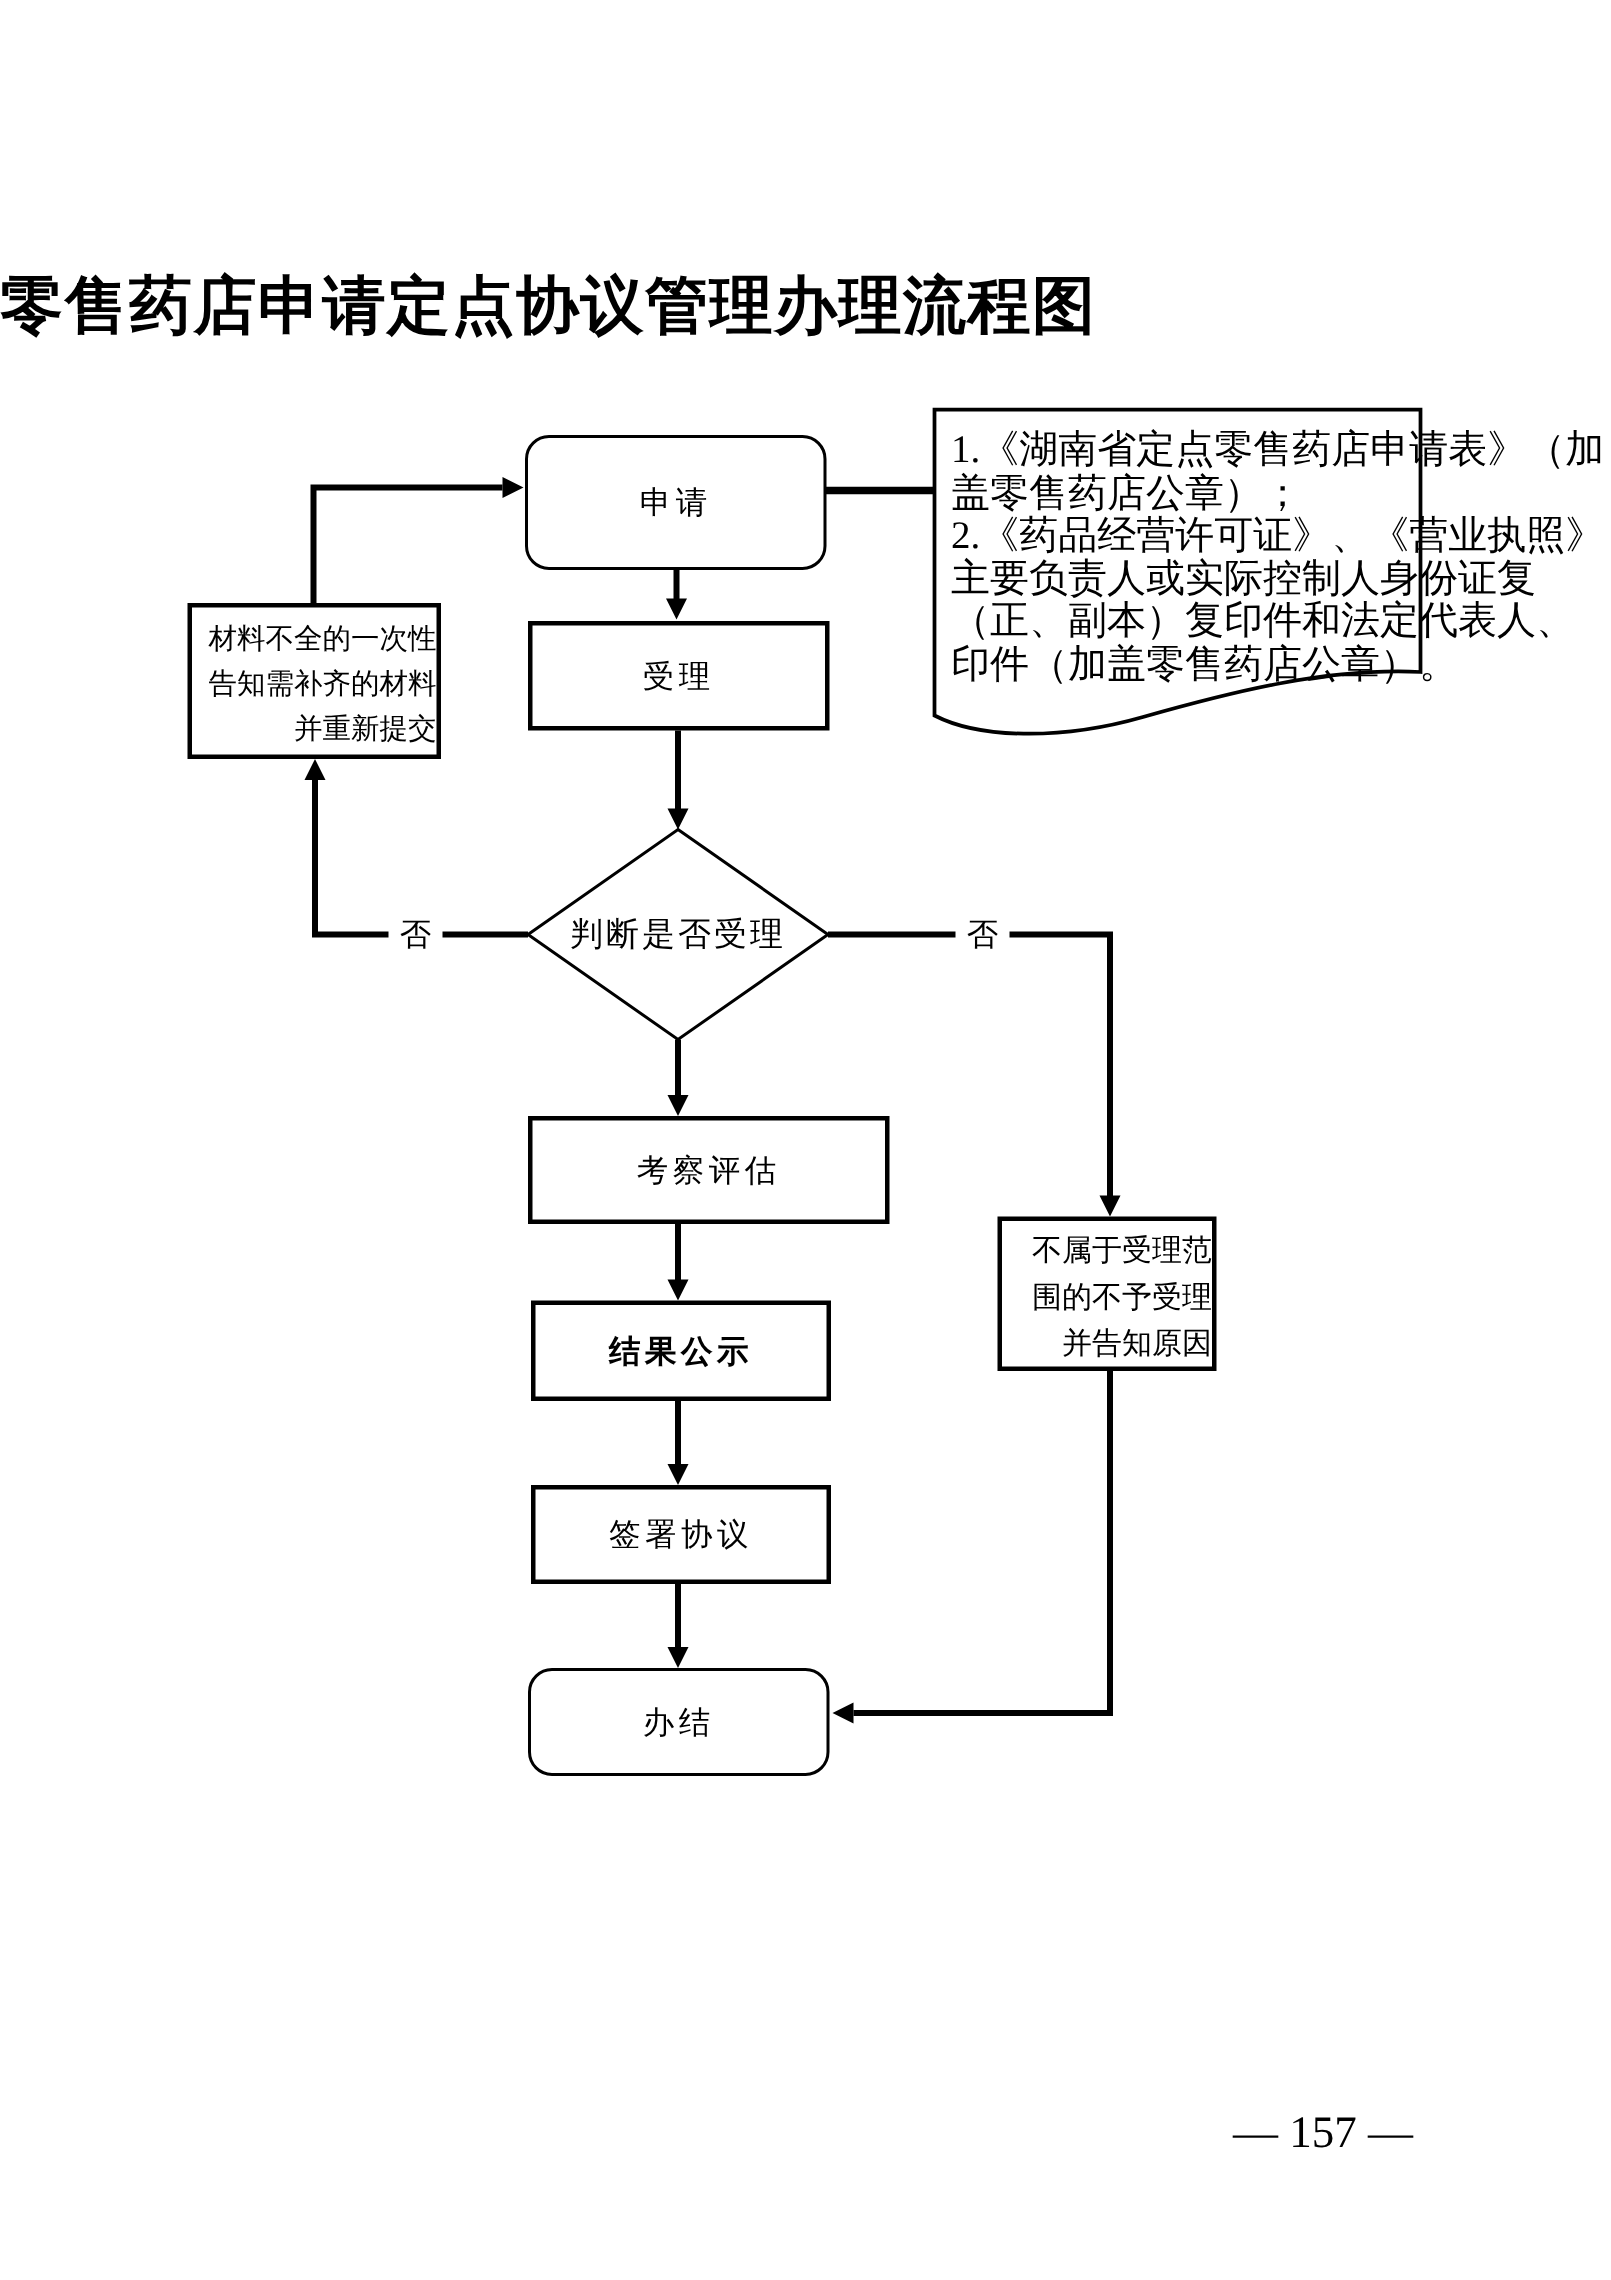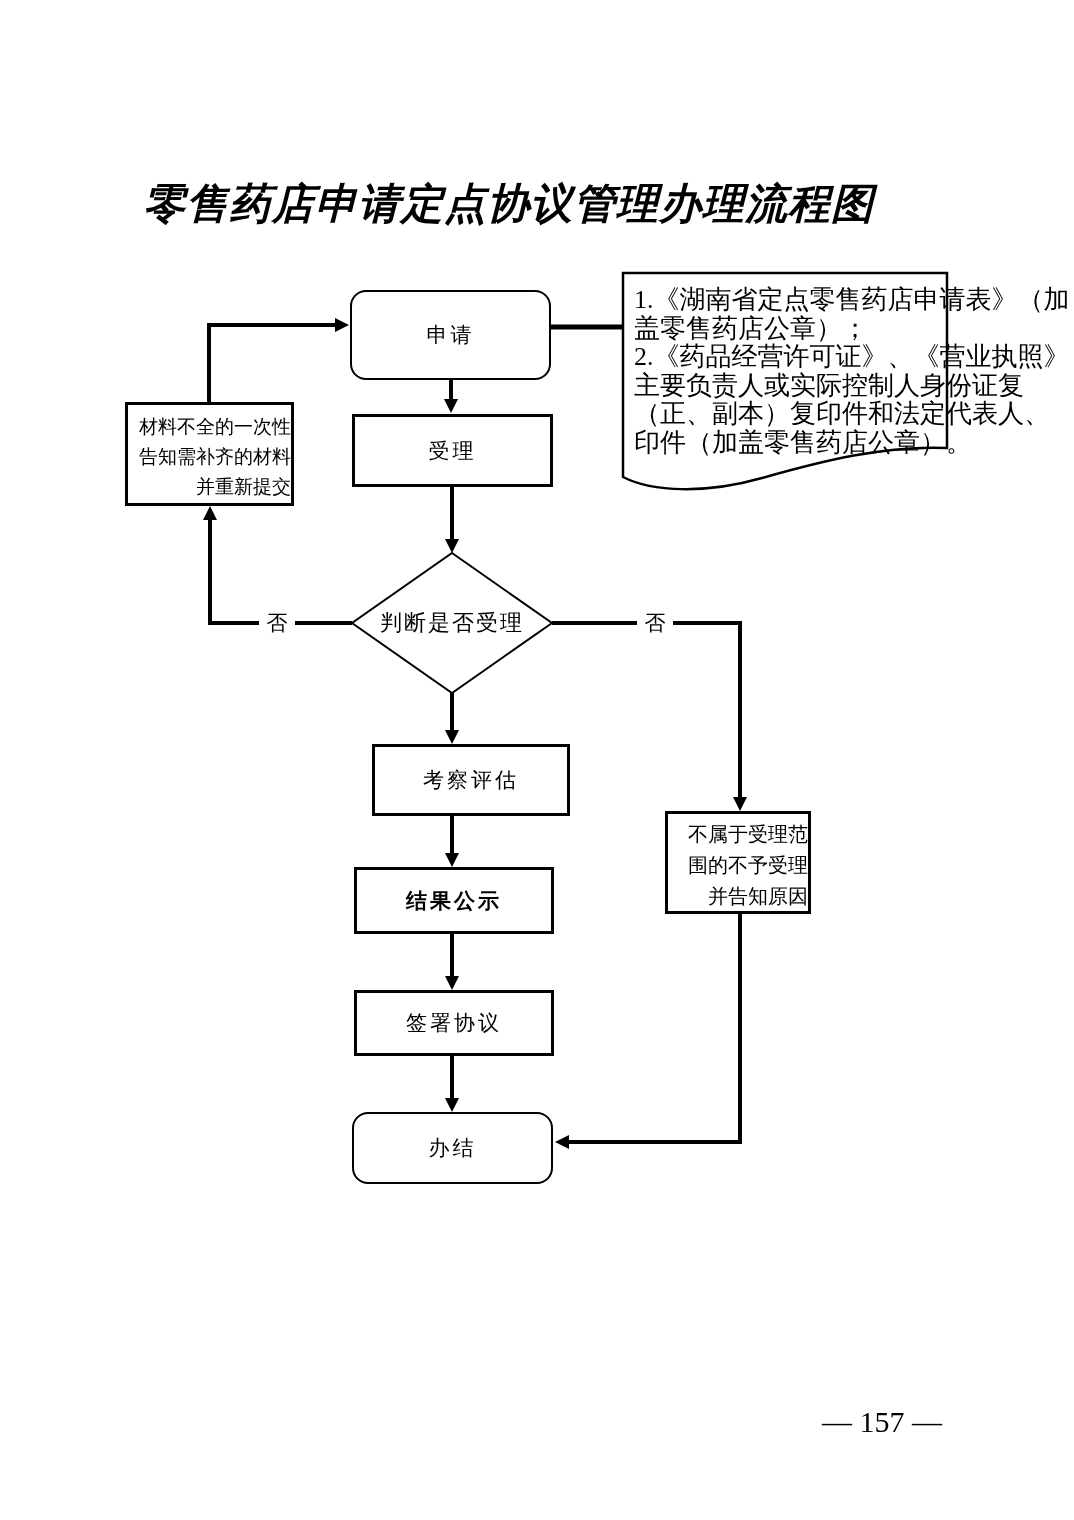--- a/index.html
+++ b/index.html
@@ -19,47 +19,46 @@
   #connector-layer {
     position: absolute;
     left: 0; top: 0;
     width: 1074px; height: 1520px;
     z-index: 1;
   }
   .doc-title {
     position: absolute;
     left: 0; top: 176px;
     width: 874px;
-    text-align: right;
+    text-align: left;
     font-family: "Liberation Sans", "DejaVu Sans", sans-serif;
     font-weight: bold;
     font-size: 42px;
     letter-spacing: 1px;
     z-index: 2;
-    font-style: italic;
   }
   .node {
     position: absolute;
     box-sizing: border-box;
     background: #ffffff;
     border: 3px solid #000000;
     display: flex;
     align-items: center;
     justify-content: center;
     font-size: 21px;
     letter-spacing: 3px;
     z-index: 2;
   }
   .node.rounded {
     border-width: 2.5px;
     border-radius: 16px;
   }
   .node-apply     { left: 350px; top: 290px;  width: 201px; height: 90px; }
   .node-accept    { left: 352px; top: 414px;  width: 201px; height: 73px; }
-  .node-evaluate  { left: 372px; top: 744px;  width: 198px; height: 72px; }
+  .node-evaluate  { left: 352px; top: 744px;  width: 241px; height: 72px; }
   .node-publicity { left: 354px; top: 867px;  width: 200px; height: 67px; font-weight: bold; }
   .node-sign      { left: 354px; top: 990px;  width: 200px; height: 66px; }
   .node-complete  { left: 352px; top: 1112px; width: 201px; height: 72px; }
   .decision-label {
     position: absolute;
     left: 352px; top: 553px;
     width: 200px; height: 140px;
     display: flex;
     align-items: center;
     justify-content: center;

